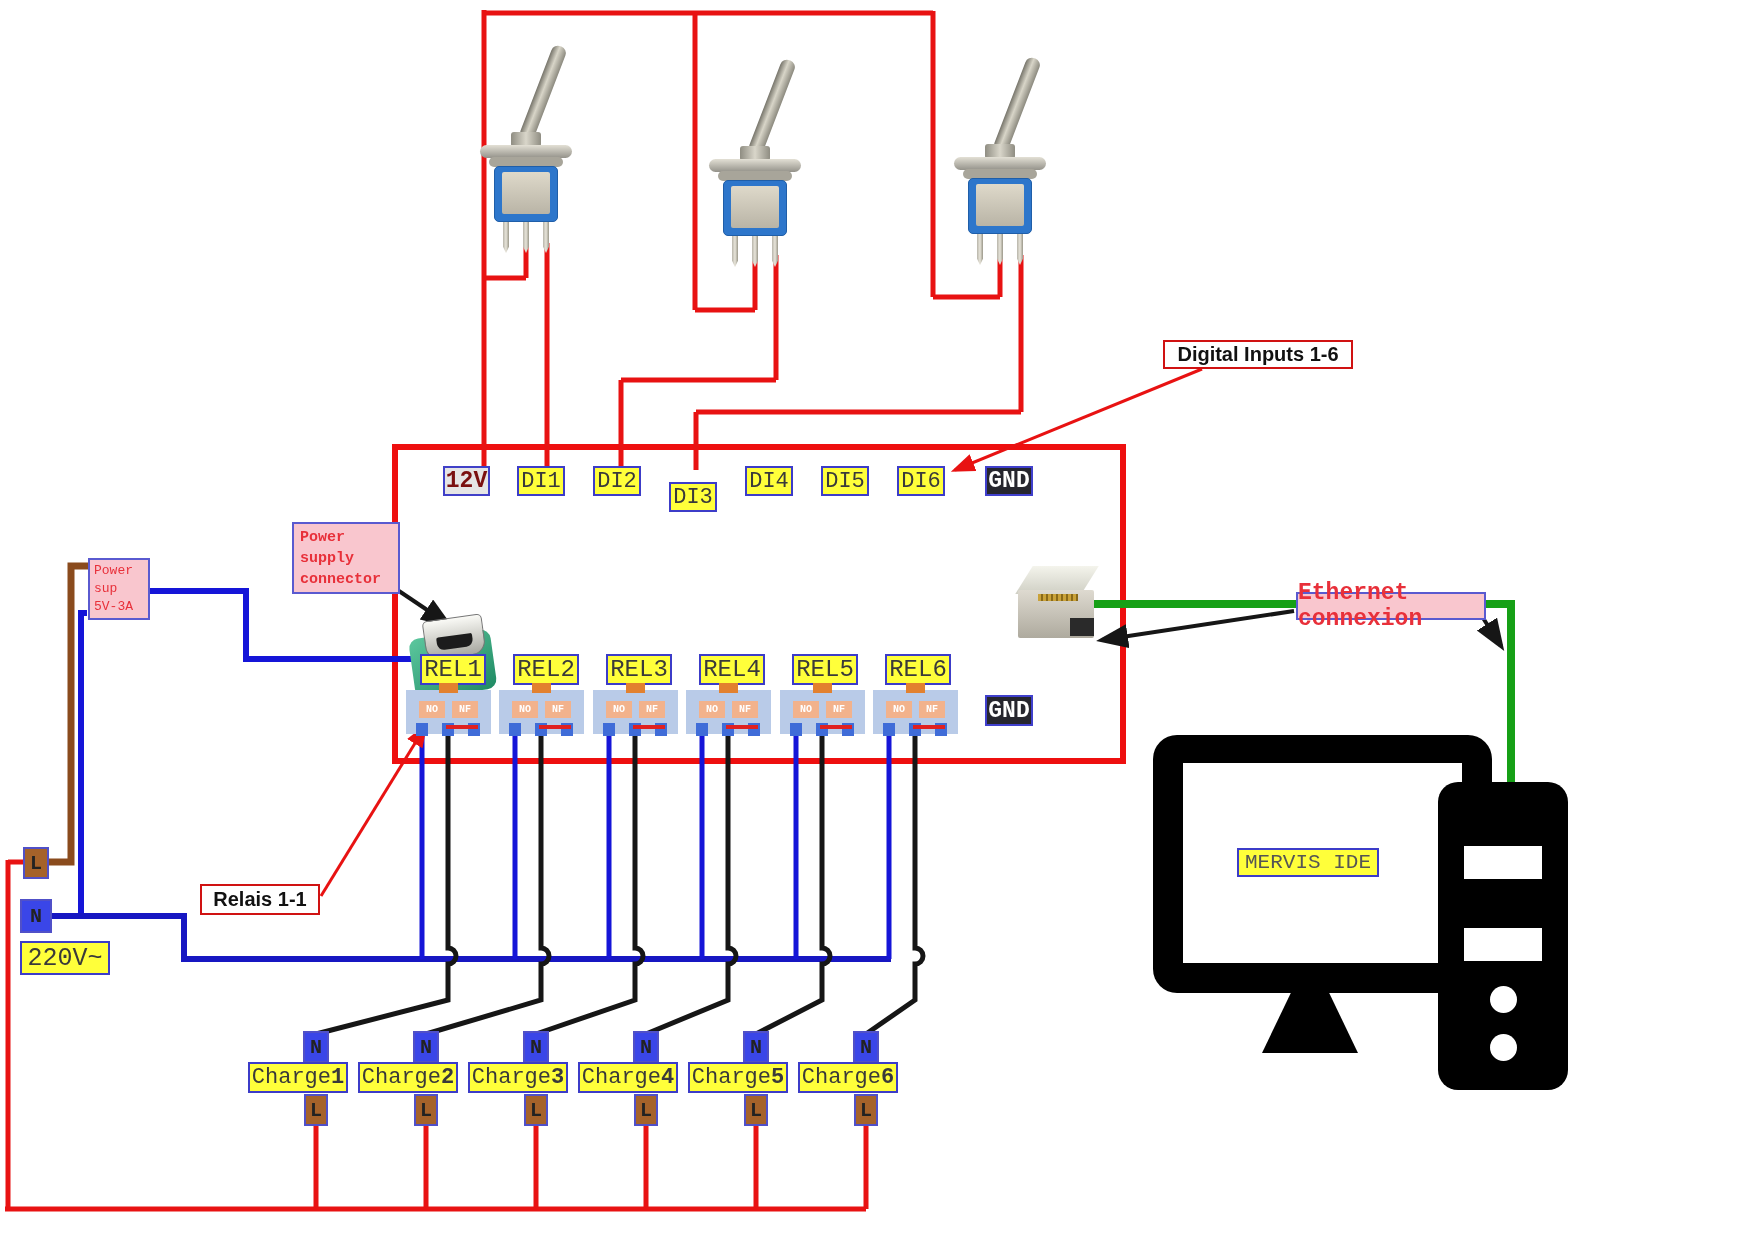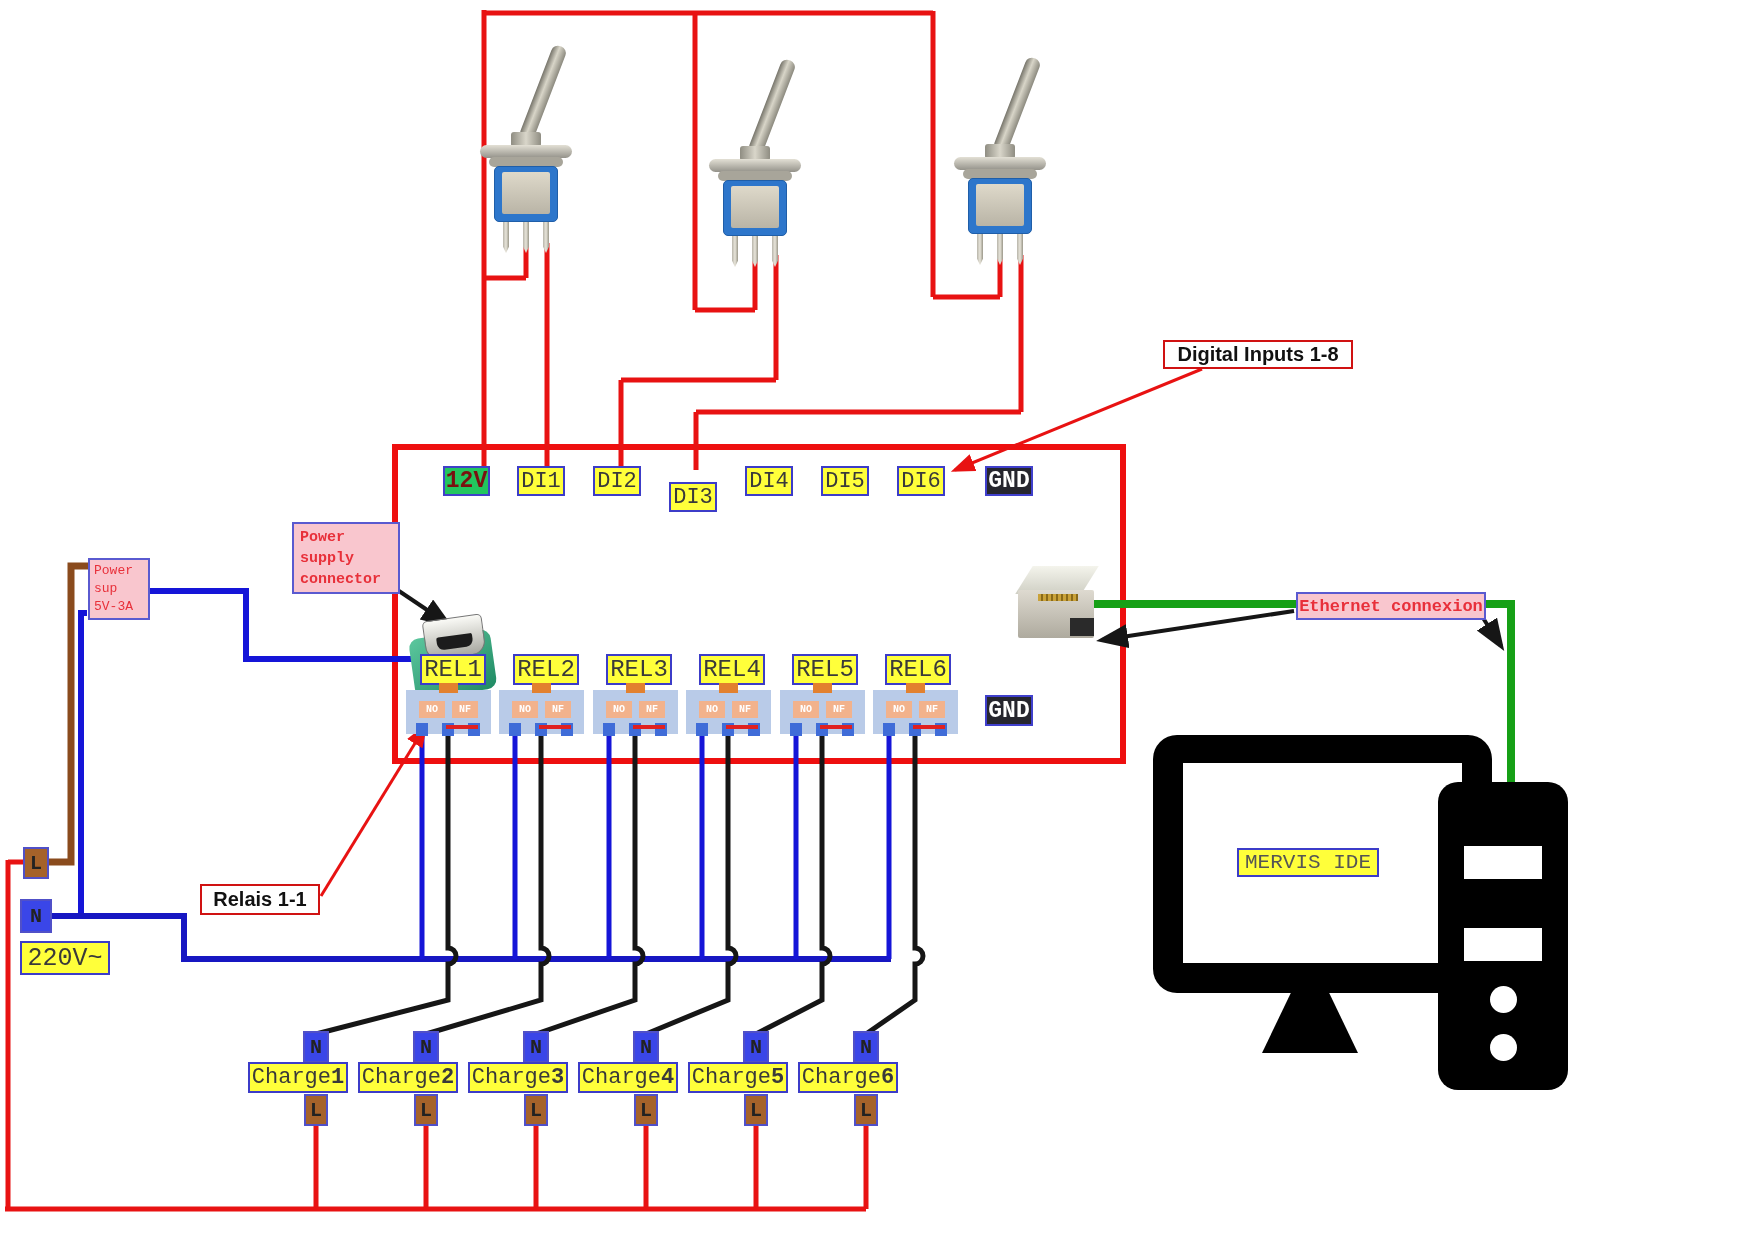--- a/index.html
+++ b/index.html
@@ -9,21 +9,21 @@
   
   #board{position:absolute;left:392px;top:444px;width:722px;height:308px;
          border:6px solid #ee0f0f;background:#fff;z-index:1;}
   
   #wires{position:absolute;left:0;top:0;z-index:5;pointer-events:none;}
   
   .term{position:absolute;display:flex;align-items:center;justify-content:center;
         box-sizing:border-box;z-index:10;font-family:"Liberation Mono",monospace;}
   .yellow{background:#ffff3a;border:2px solid #3c3cc8;color:#3a3a3a;font-size:22px;}
   .rel{font-size:24px;}
-  .red12{background:#22c55e;border:2px solid #4040c8;color:#7a1010;font-weight:bold;font-size:23px;}
+  .red12{background:#e5e5e5;border:2px solid #4040c8;color:#7a1010;font-weight:bold;font-size:23px;}
   .gnd{background:#26262e;border:2px solid #4040cc;color:#fff;font-weight:bold;font-size:23px;}
   .nbox{background:#3a46e8;border:2px solid #5050c8;color:#222;font-weight:bold;font-size:20px;}
   .lbox{background:#a5622a;border:2px solid #5050c8;color:#222;font-weight:bold;font-size:20px;}
   .num{font-weight:bold;}
   
   .rmod{position:absolute;width:85px;height:44px;background:#b9cbe8;z-index:10;}
   .rmod>div{position:absolute;box-sizing:border-box;}
   .rtab{left:33px;top:-7px;width:19px;height:10px;background:#e2812f;}
   .rcontact{display:flex;align-items:center;justify-content:center;background:#f2b28c;
             color:#fff;font:bold 10px "Liberation Mono",monospace;top:11px;width:26px;height:17px;}
@@ -140,24 +140,24 @@
     <div>sup</div>
     <div>5V-3A</div>
   </div>
 
   <div class="abs pink" style="left:292px;top:522px;width:108px;height:72px;font-weight:bold;font-size:15px;line-height:1.4;padding:3px 6px;">
     <div>Power</div>
     <div>supply</div>
     <div>connector</div>
   </div>
 
-  <div class="abs pink" style="left:1296px;top:592px;width:190px;height:28px;font-weight:bold;font-size:17px;
+  <div class="abs pink" style="left:1296px;top:592px;width:190px;height:28px;font-weight:bold;font-size:23px;
               display:flex;align-items:center;justify-content:center;">Ethernet connexion</div>
 
-  <div class="abs redframe" style="left:1163px;top:340px;width:190px;height:29px;">Digital Inputs 1-8</div>
+  <div class="abs redframe" style="left:1163px;top:340px;width:190px;height:29px;">Digital Inputs 1-6</div>
   <div class="abs redframe" style="left:200px;top:884px;width:120px;height:31px;">Relais 1-1</div>
 
   <div class="usb">
     <div class="usb-pcb"></div>
     <div class="usb-port">
       <div class="usb-slot"></div>
     </div>
   </div>
 
   <div class="rj45">

